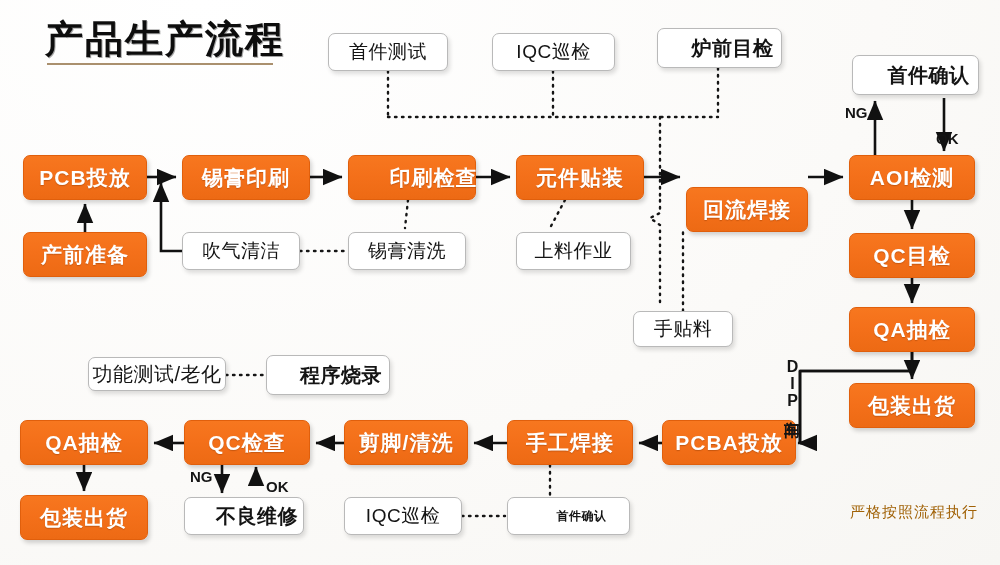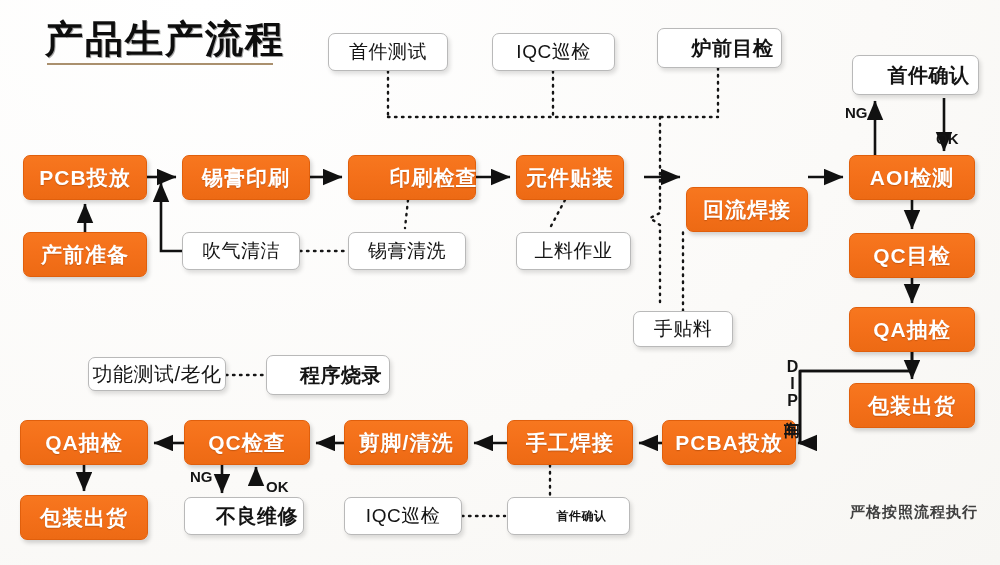--- a/index.html
+++ b/index.html
@@ -69,21 +69,21 @@
     font-family:"Liberation Sans","DejaVu Sans",sans-serif;
     white-space:nowrap;
   }
   .lbl.vert{
     writing-mode:vertical-rl;
     text-orientation:upright;
     font-size:16px;letter-spacing:0px;line-height:1;
   }
   .footer{
     position:absolute;right:22px;top:503px;
-    font-size:15px;font-weight:bold;color:#404040;letter-spacing:1px;
+    font-size:15px;font-weight:normal;color:#a16207;letter-spacing:1px;
     white-space:nowrap;
   }
 </style>
 </head>
 <body>
 
 <div id="stage">
 
   <div class="title">产品生产流程</div>
   <div class="title-rule"></div>
@@ -169,21 +169,21 @@
   </svg>
 
   <div class="node white" style="left:328px;top:33px;width:120px;height:38px;">首件测试</div>
   <div class="node white" style="left:492px;top:33px;width:123px;height:38px;">IQC巡检</div>
   <div class="node white bold" style="left:657px;top:28px;width:125px;height:40px;font-size:20px;">炉前目检</div>
   <div class="node white bold" style="left:852px;top:55px;width:127px;height:40px;font-size:20px;">首件确认</div>
 
   <div class="node orange" style="left:23px;top:155px;width:124px;height:45px;">PCB投放</div>
   <div class="node orange" style="left:182px;top:155px;width:128px;height:45px;">锡膏印刷</div>
   <div class="node orange" style="left:348px;top:155px;width:128px;height:45px;padding-left:43px;">印刷检查</div>
-  <div class="node orange" style="left:516px;top:155px;width:108px;height:45px;">元件贴装</div>
+  <div class="node orange" style="left:516px;top:155px;width:128px;height:45px;">元件贴装</div>
   <div class="node orange" style="left:686px;top:155px;width:122px;height:45px;margin-top:32px;">回流焊接</div>
   <div class="node orange" style="left:849px;top:155px;width:126px;height:45px;">AOI检测</div>
 
   <div class="node orange" style="left:23px;top:232px;width:124px;height:45px;">产前准备</div>
   <div class="node white" style="left:182px;top:232px;width:118px;height:38px;">吹气清洁</div>
   <div class="node white" style="left:348px;top:232px;width:118px;height:38px;">锡膏清洗</div>
   <div class="node white" style="left:516px;top:232px;width:115px;height:38px;">上料作业</div>
   <div class="node white" style="left:633px;top:311px;width:100px;height:36px;">手贴料</div>
 
   <div class="node orange" style="left:849px;top:233px;width:126px;height:45px;">QC目检</div>

